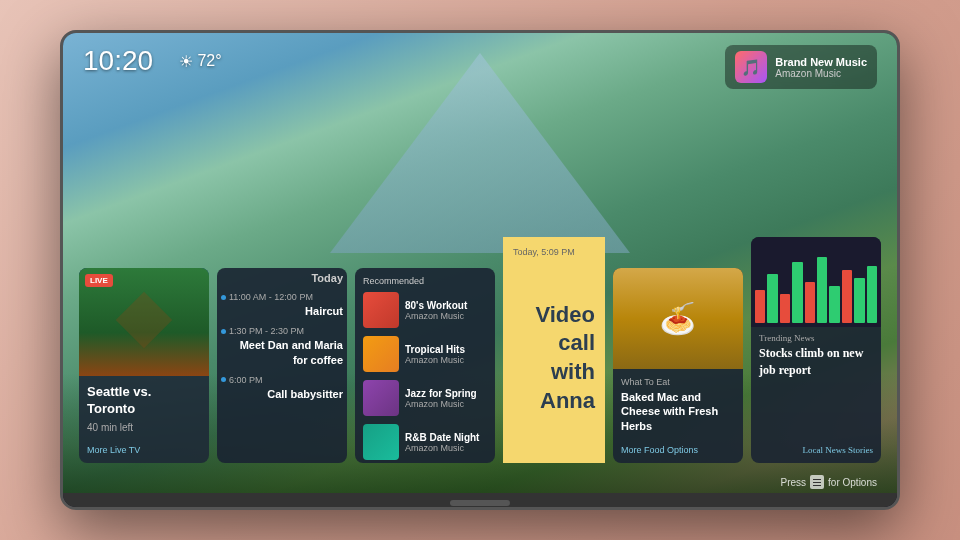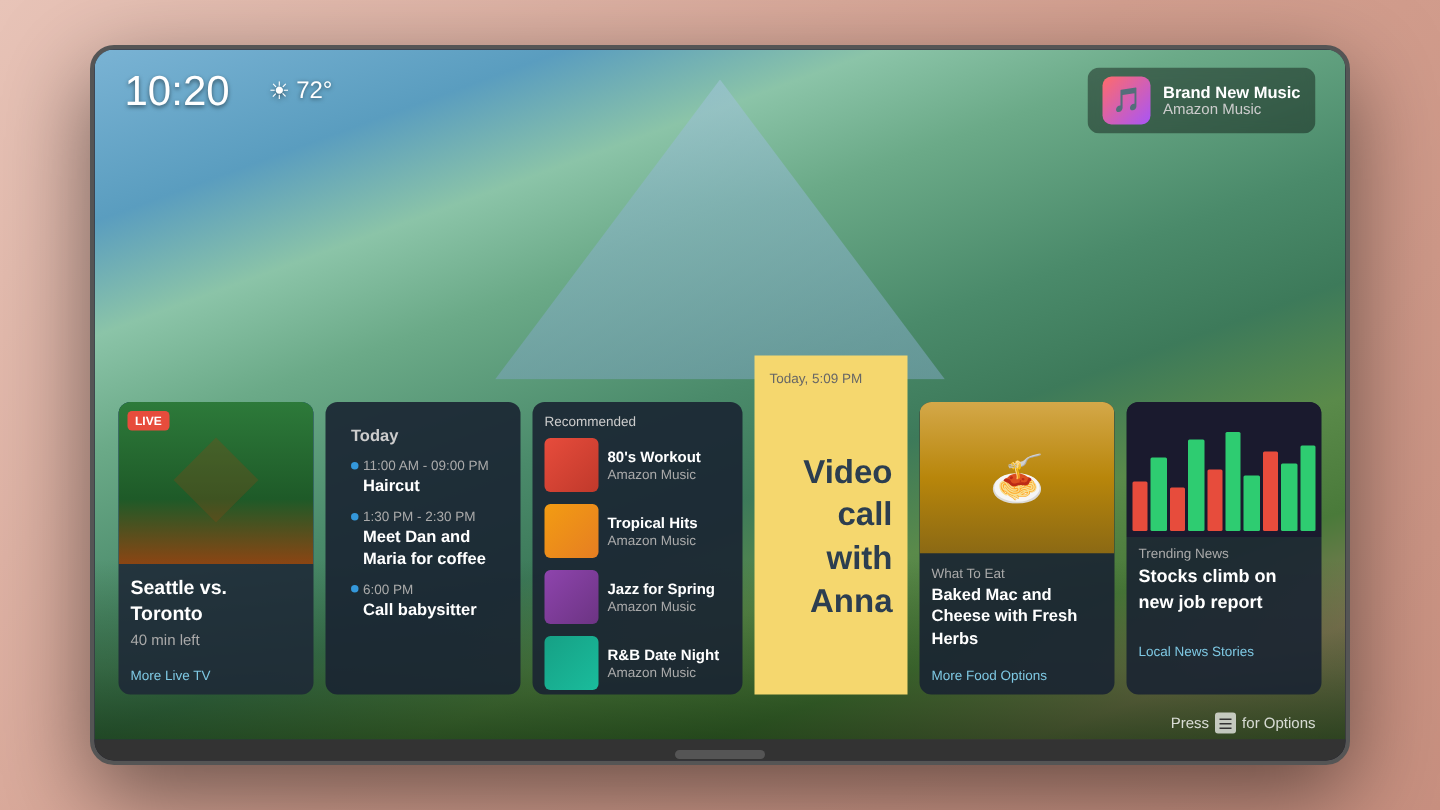--- a/index.html
+++ b/index.html
@@ -194,22 +194,23 @@
     .more-live-tv {
       font-size: 9px;
       color: #7ec8e3;
       padding: 4px 8px 8px;
     }
 
     
     .calendar-card {
       width: 130px;
       height: 195px;
-      padding: 17px;
+      padding: 4px;
       background: rgba(25, 35, 50, 0.9);
+      text-align: right;
     }
     .calendar-header {
       font-size: 11px;
       color: #ccc;
       margin-bottom: 8px;
       font-weight: bold;
     }
     .calendar-event {
       margin-bottom: 8px;
     }
@@ -340,24 +341,25 @@
     }
     .more-food {
       font-size: 9px;
       color: #7ec8e3;
       padding: 4px 8px 8px;
     }
 
     
     .news-card {
       width: 130px;
-      height: 195px;
+      height: 226px;
       display: flex;
       flex-direction: column;
       background: rgba(25, 35, 50, 0.9);
+      font-family: Liberation Serif, serif;
     }
     .news-image {
       width: 100%;
       height: 90px;
       position: relative;
       overflow: hidden;
     }
     .stock-visual {
       width: 100%;
       height: 100%;
@@ -380,22 +382,23 @@
     }
     .news-title {
       font-size: 12px;
       font-weight: bold;
       padding: 0 8px;
       line-height: 1.4;
     }
     .news-link {
       font-size: 9px;
       color: #7ec8e3;
-      padding: 4px 8px 24px;
+      padding: 4px 8px 8px;
       margin-top: auto;
+      text-align: right;
     }
 
     
     .bottom-options {
       position: absolute;
       bottom: 4px;
       right: 20px;
       color: rgba(255,255,255,0.8);
       font-size: 10px;
       display: flex;
@@ -472,21 +475,21 @@
           <div class="live-tv-time">40 min left</div>
         </div>
         <div class="more-live-tv">More Live TV</div>
       </div>
 
       <div class="card calendar-card">
         <div class="calendar-header">Today</div>
         <div class="calendar-event">
           <div class="event-time">
             <div class="event-dot"></div>
-            <span>11:00 AM - 09:00 PM</span>
+            <span>11:00 AM - 12:00 PM</span>
           </div>
           <div class="event-title">Haircut</div>
         </div>
         <div class="calendar-event">
           <div class="event-time">
             <div class="event-dot"></div>
             <span>1:30 PM - 2:30 PM</span>
           </div>
           <div class="event-title">Meet Dan and Maria for coffee</div>
         </div>

